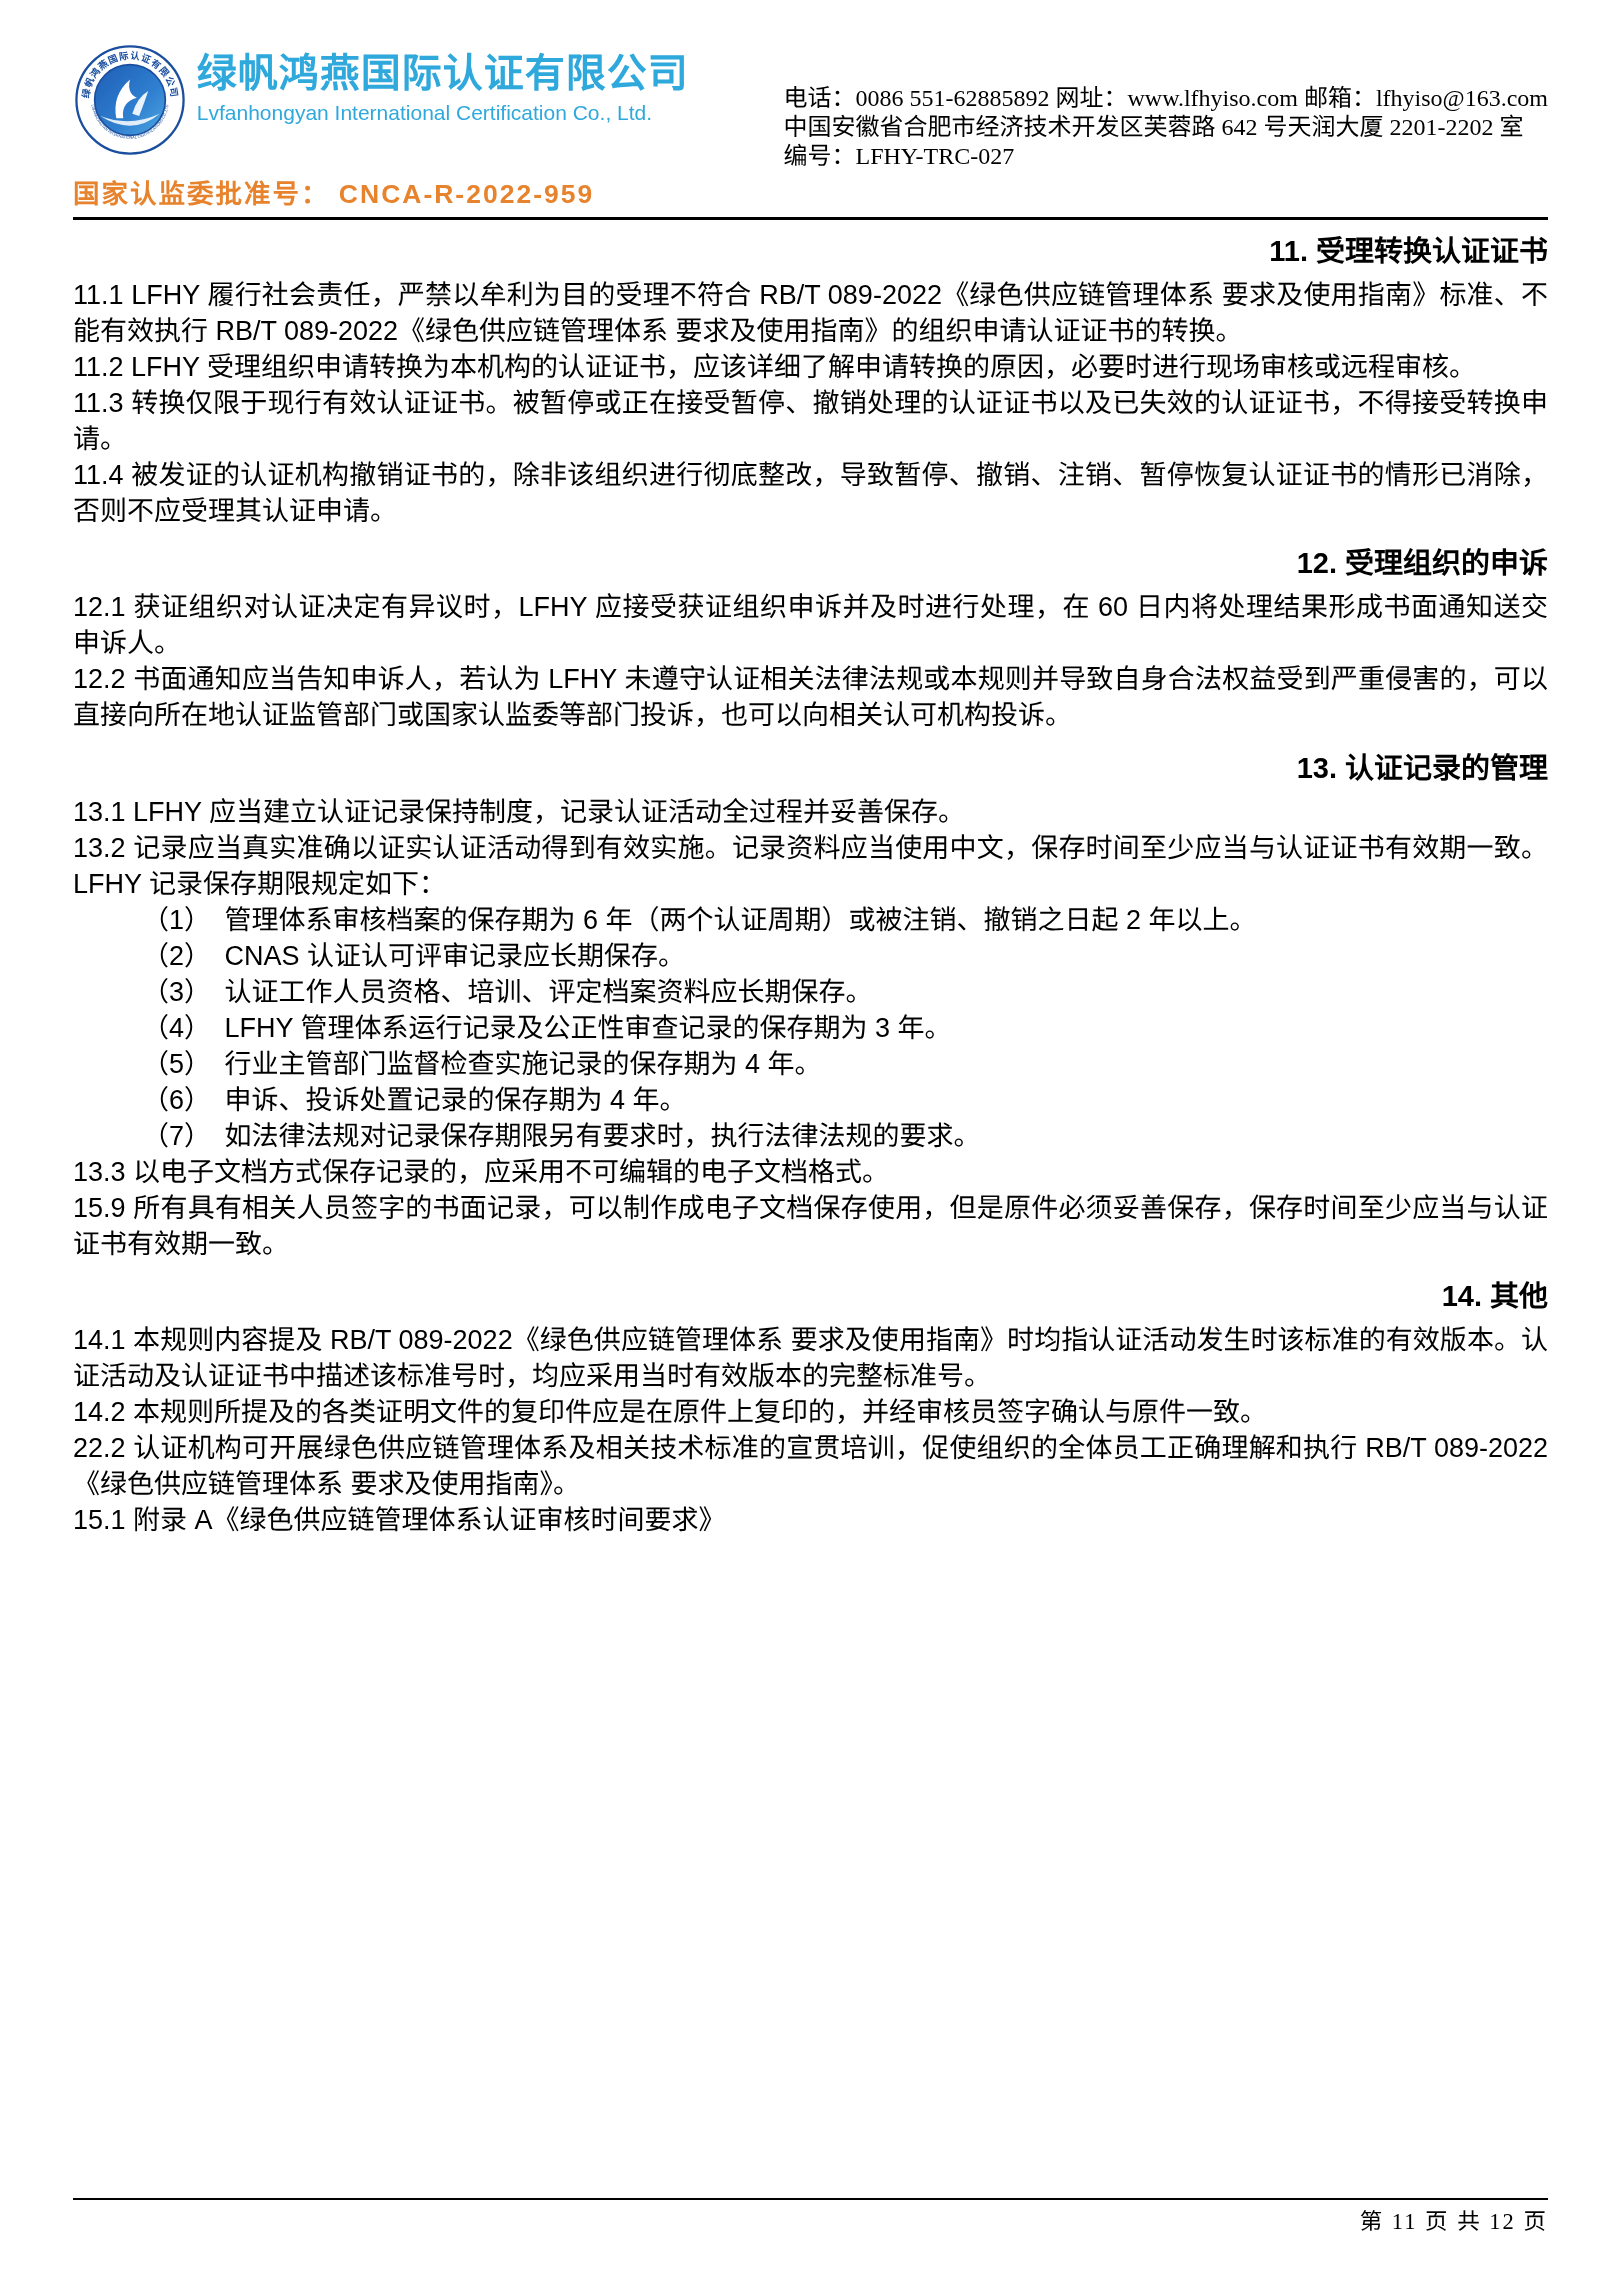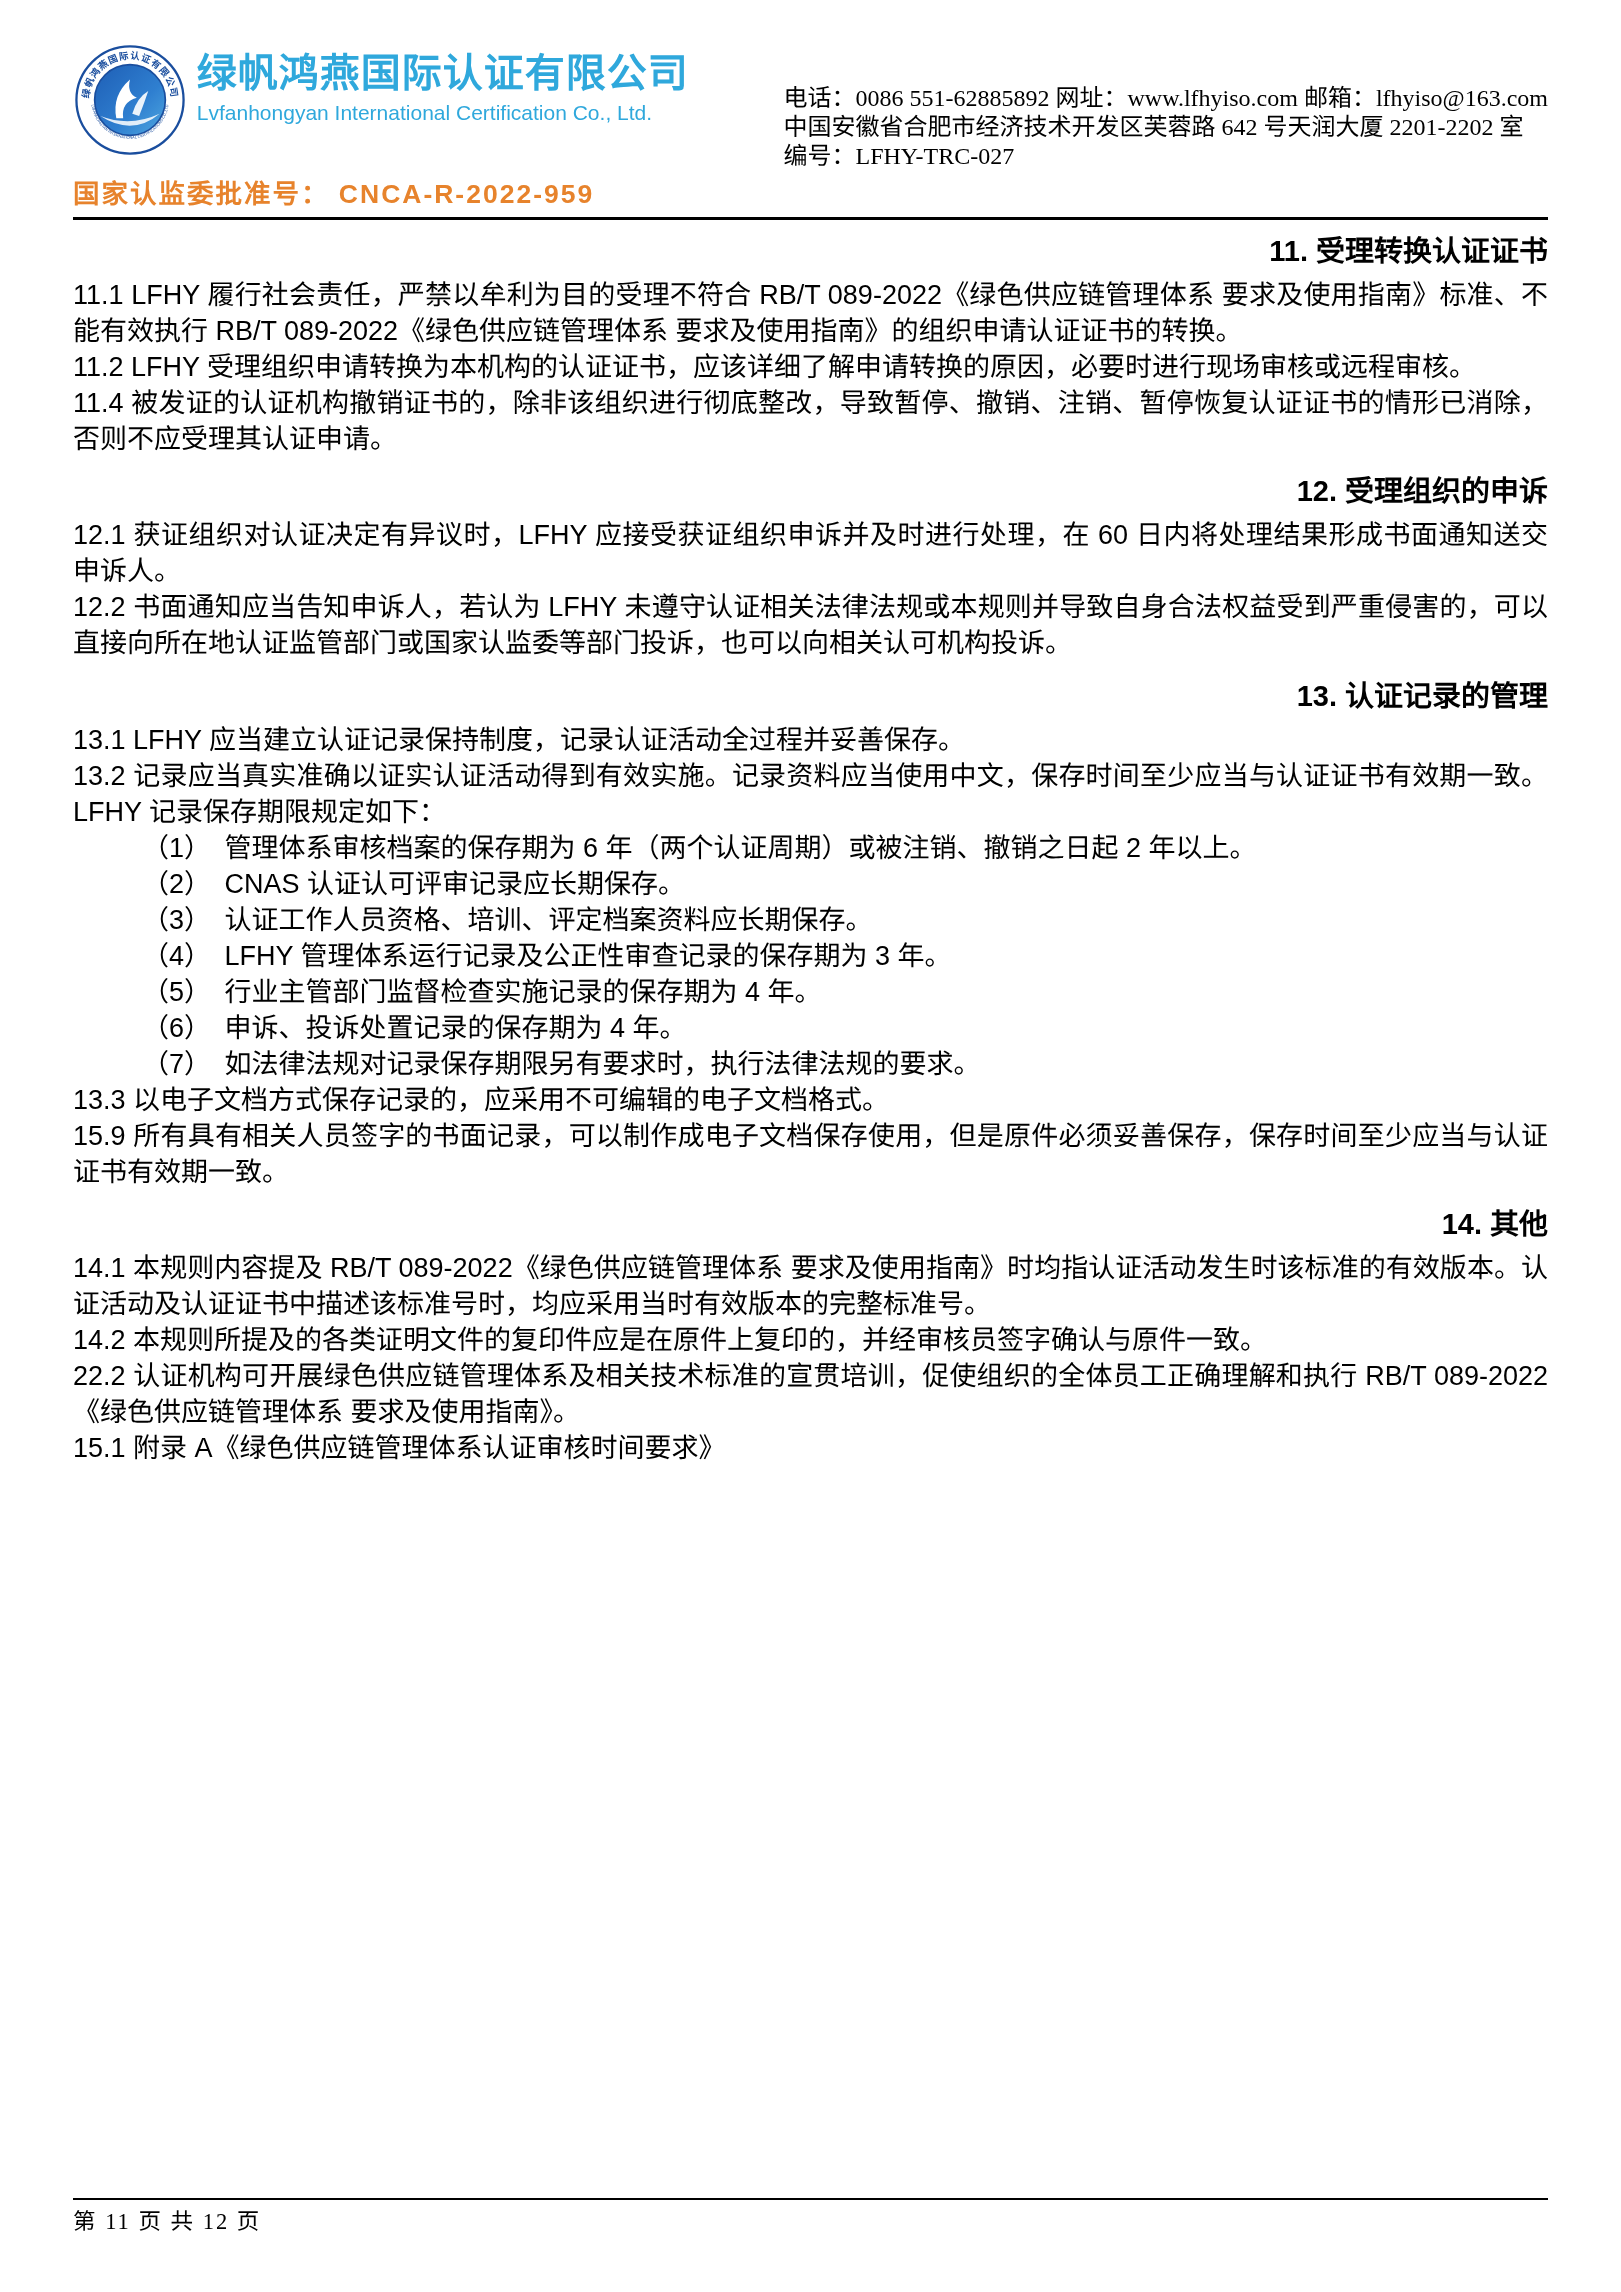--- a/index.html
+++ b/index.html
@@ -79,20 +79,21 @@
 
   
   .footer {
     position: absolute;
     left: 73px;
     right: 73px;
     top: 2198px;
     border-top: 2px solid #000;
   }
   .page-info {
+    text-align: right;
     font-family: "Liberation Serif", serif;
     font-size: 22.5px;
     padding-top: 2.9px;
     letter-spacing: 2px;
   }
 </style>
 </head>
 <body>
 
 <div class="page">
@@ -136,20 +137,21 @@
       <div>编号：LFHY-TRC-027</div>
     </div>
   </div>
 
   <hr class="header-rule">
 
   <div class="doc-body" id="doc-body">
       <div class="sec-heading">11. 受理转换认证证书</div>
       <div class="para">11.1 LFHY 履行社会责任，严禁以牟利为目的受理不符合 RB/T 089-2022《绿色供应链管理体系 要求及使用指南》标准、不能有效执行 RB/T 089-2022《绿色供应链管理体系 要求及使用指南》的组织申请认证证书的转换。</div>
       <div class="para">11.2 LFHY 受理组织申请转换为本机构的认证证书，应该详细了解申请转换的原因，必要时进行现场审核或远程审核。</div>
+      <div class="para">11.3 转换仅限于现行有效认证证书。被暂停或正在接受暂停、撤销处理的认证证书以及已失效的认证证书，不得接受转换申请。</div>
       <div class="para">11.4 被发证的认证机构撤销证书的，除非该组织进行彻底整改，导致暂停、撤销、注销、暂停恢复认证证书的情形已消除，否则不应受理其认证申请。</div>
       <div class="sec-heading">12. 受理组织的申诉</div>
       <div class="para">12.1 获证组织对认证决定有异议时，LFHY 应接受获证组织申诉并及时进行处理，在 60 日内将处理结果形成书面通知送交申诉人。</div>
       <div class="para">12.2 书面通知应当告知申诉人，若认为 LFHY 未遵守认证相关法律法规或本规则并导致自身合法权益受到严重侵害的，可以直接向所在地认证监管部门或国家认监委等部门投诉，也可以向相关认可机构投诉。</div>
       <div class="sec-heading">13. 认证记录的管理</div>
       <div class="para">13.1 LFHY 应当建立认证记录保持制度，记录认证活动全过程并妥善保存。</div>
       <div class="para">13.2 记录应当真实准确以证实认证活动得到有效实施。记录资料应当使用中文，保存时间至少应当与认证证书有效期一致。LFHY 记录保存期限规定如下：</div>
       <div class="list-item">（1）　管理体系审核档案的保存期为 6 年（两个认证周期）或被注销、撤销之日起 2 年以上。</div>
       <div class="list-item">（2）　CNAS 认证认可评审记录应长期保存。</div>
       <div class="list-item">（3）　认证工作人员资格、培训、评定档案资料应长期保存。</div>

